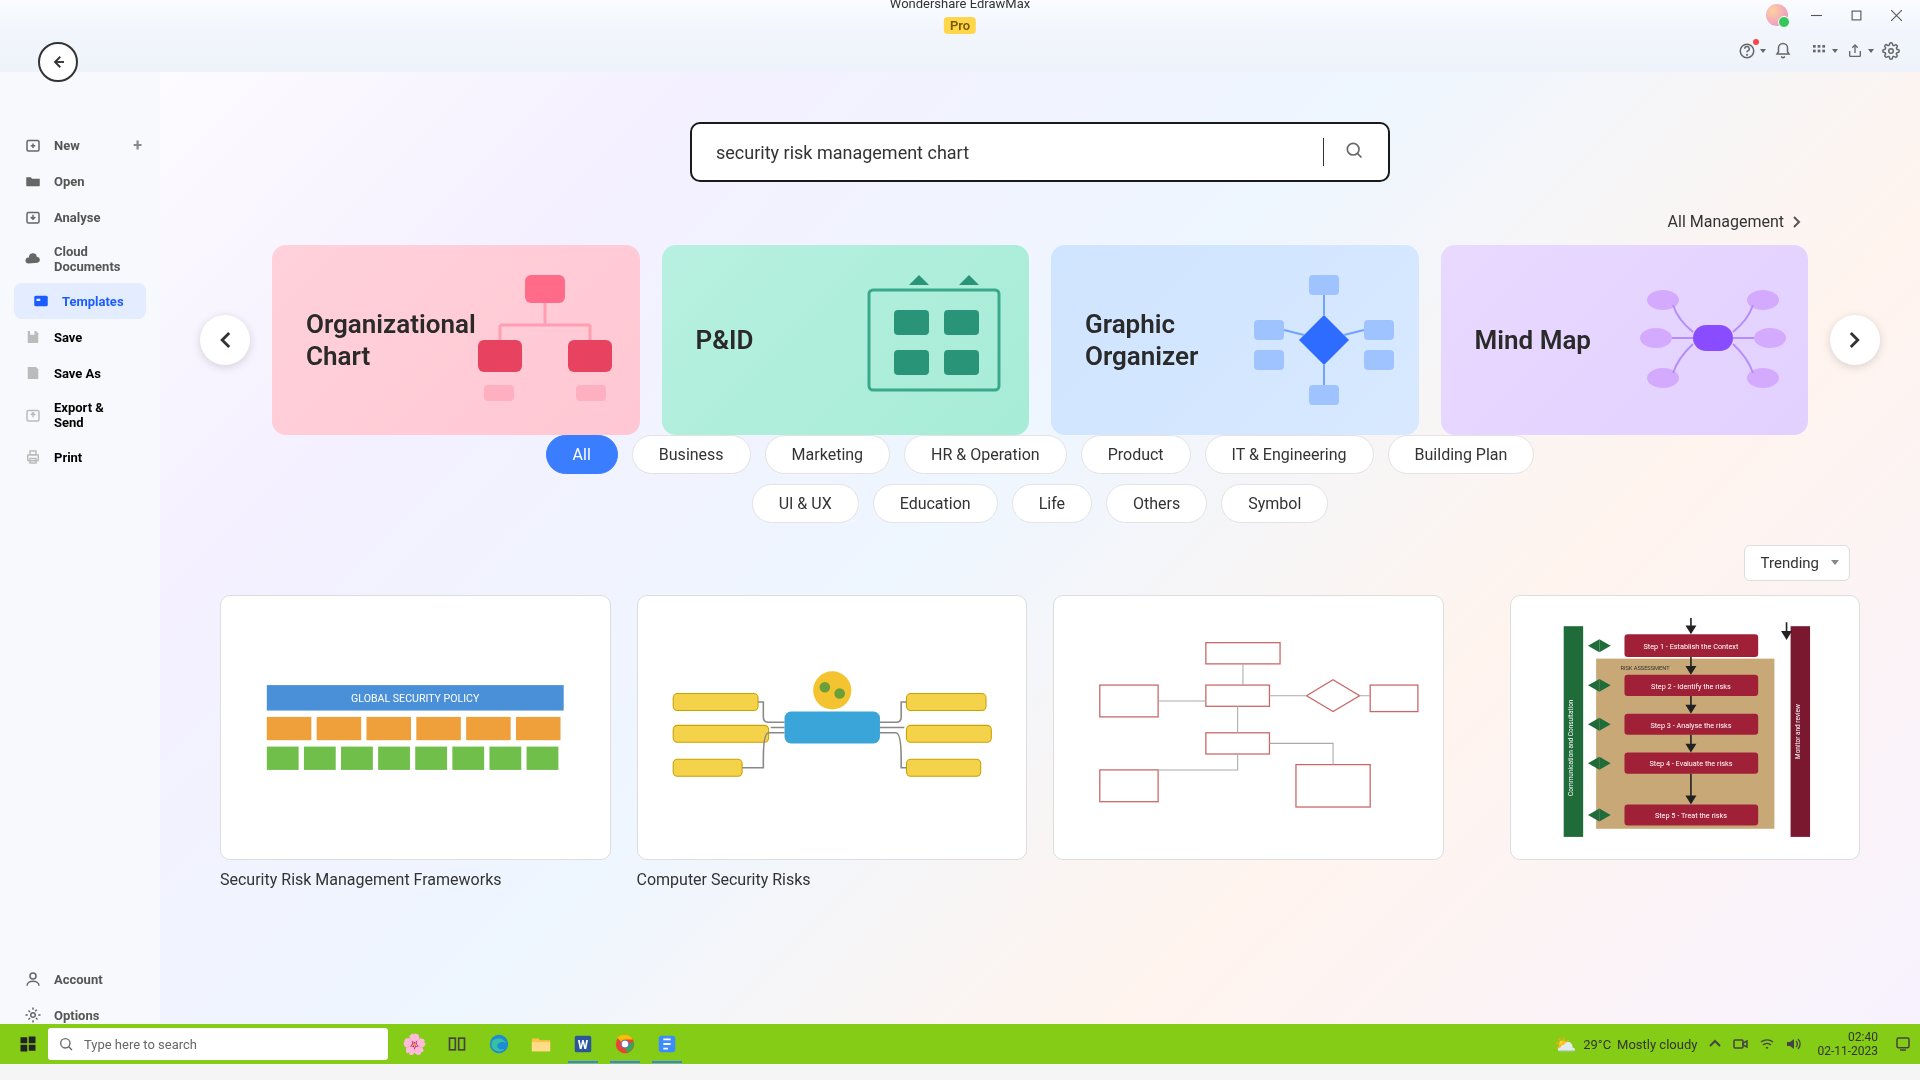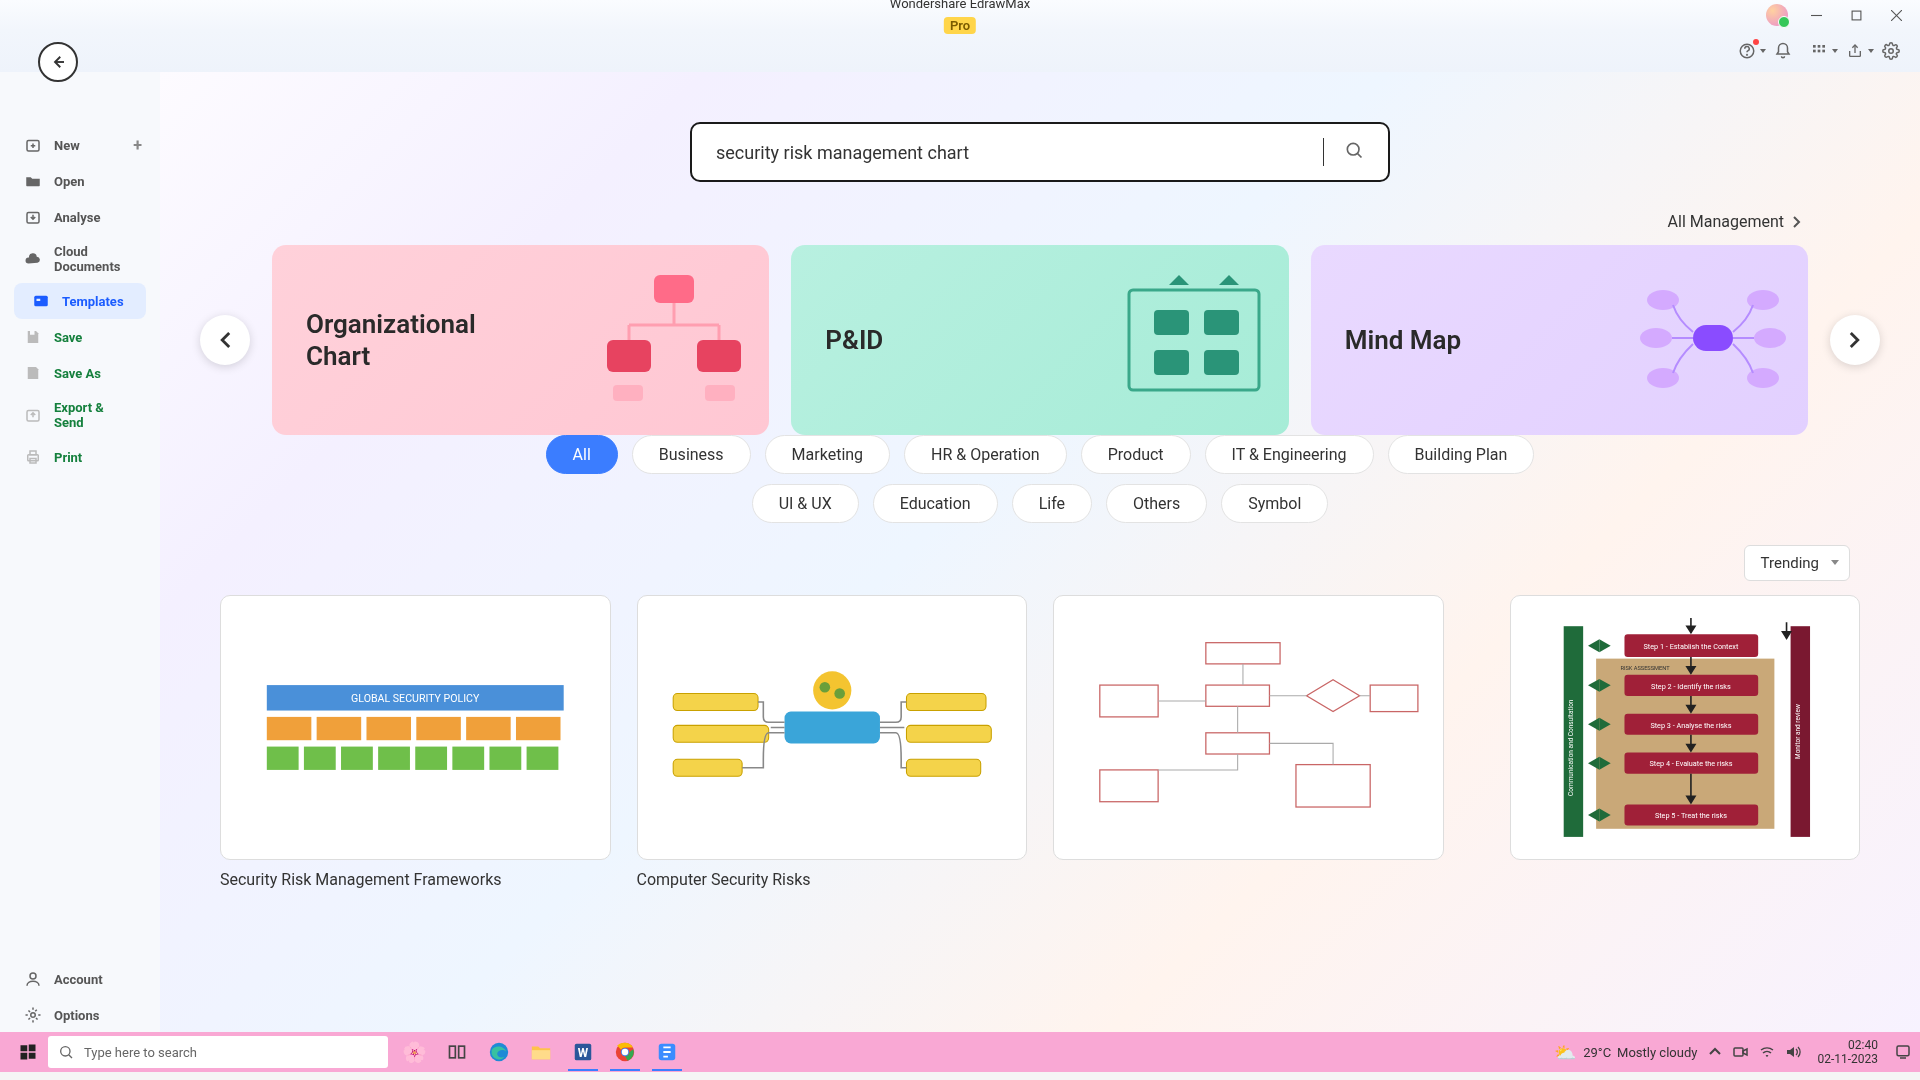--- a/index.html
+++ b/index.html
@@ -24,21 +24,21 @@
 
 
 .back-circle { position:absolute; top:42px; left:38px; width:40px; height:40px; border:2px solid #333; border-radius:50%; display:flex; align-items:center; justify-content:center; z-index:10; background:#fff; }
 .back-circle svg { width:18px; height:18px; }
 
 
 .app-body { display:flex; height: calc(100% - 72px - 40px); }
 .sidebar { width: 160px; background:#f7f9fc; padding-top: 55px; display:flex; flex-direction:column; }
 .side-item { display:flex; align-items:center; gap:12px; padding:9px 24px; font-size:13px; color:#555; position:relative;font-weight:bold; }
 .side-item.active { background:#e3edff; color:#1b5cff; border-radius:8px; margin:0 14px; padding-left:18px;}
-.side-item.disabled { color:#15803d; }
+.side-item.disabled { color:#000000; }
 .side-item .plus { position:absolute; right:18px; color:#888; font-size:16px; }
 .side-icon { width:18px; height:18px; flex-shrink:0; }
 .side-spacer { flex:1; }
 .side-bottom { padding-bottom:7px;text-align:center; }
 
 
 .main { flex:1; background: linear-gradient(135deg, #fdfbff 0%, #f4f0ff 20%, #eef6ff 45%, #fff4ee 70%, #f7f2ff 100%); overflow-y:auto; padding: 30px 60px 40px; position:relative; }
 
 
 .search-wrap { display:flex; justify-content:center; margin-top:20px; }
@@ -78,21 +78,21 @@
 
 .tmpl-grid { display:flex; gap:26px; }
 .tmpl-card { flex:1; display:flex; flex-direction:column;}
 .tmpl-thumb { background:#fff; border:1px solid #ddd; border-radius:10px; height:265px; display:flex; align-items:center; justify-content:center; padding:14px; overflow:hidden;}
 .tmpl-title { font-size:16px; color:#333; margin-top:10px; }
 
 
 .thumb-svg { width:100%; height:100%; }
 
 
-.taskbar { position:absolute; bottom:8px; left:0; right:0; height:40px; background:#f9a8d4; display:flex; align-items:center; padding:0 8px; font-size:13px; color:#333;justify-content:flex-end;}
+.taskbar { position:absolute; bottom:16px; left:0; right:0; height:40px; background:#84cc16; display:flex; align-items:center; padding:0 8px; font-size:13px; color:#333;justify-content:flex-end;}
 .tb-start { width:40px; height:40px; display:flex; align-items:center; justify-content:center;}
 .tb-search { display:flex; align-items:center; background:#fff; height:32px; width:340px; border-radius:3px; padding:0 10px; gap:10px; color:#666;}
 .tb-icons { display:flex; align-items:center; gap:4px; margin-left:8px;}
 .tb-app { width:38px; height:38px; display:flex; align-items:center; justify-content:center; position:relative;}
 .tb-app.active::after { content:''; position:absolute; bottom:0; left:4px; right:4px; height:2px; background:#3b7dff;}
 .tb-spacer { flex:1; }
 .tb-right { display:flex; align-items:center; gap:10px; }
 .tb-weather { display:flex; align-items:center; gap:6px; }
 .tb-tray { display:flex; align-items:center; gap:10px; color:#444;}
 .tb-clock { display:flex; flex-direction:column; align-items:flex-end; font-size:12px; line-height:1.2; margin:0 6px;}
@@ -308,20 +308,36 @@
           <rect x="10" y="20" width="130" height="100" rx="4" fill="none" stroke="#3aa88a" stroke-width="3"></rect>
           <rect x="35" y="40" width="35" height="25" rx="4" fill="#2a9478"></rect>
           <rect x="85" y="40" width="35" height="25" rx="4" fill="#2a9478"></rect>
           <rect x="35" y="80" width="35" height="25" rx="4" fill="#2a9478"></rect>
           <rect x="85" y="80" width="35" height="25" rx="4" fill="#2a9478"></rect>
           <path d="M60 5 l10 10 -20 0 z" fill="#2a9478"></path>
           <path d="M110 5 l10 10 -20 0 z" fill="#2a9478"></path>
         </svg>
       </div>
 
+      <div class="cat-card cat-3">
+        <div class="cat-card-title">Graphic Organizer</div>
+        <svg class="cat-illus" viewBox="0 0 150 140">
+          <polygon points="75,45 100,70 75,95 50,70" fill="#2e6bff"></polygon>
+          <rect x="60" y="5" width="30" height="20" rx="4" fill="#9ec3ff"></rect>
+          <rect x="60" y="115" width="30" height="20" rx="4" fill="#9ec3ff"></rect>
+          <rect x="5" y="50" width="30" height="20" rx="4" fill="#9ec3ff"></rect>
+          <rect x="115" y="50" width="30" height="20" rx="4" fill="#9ec3ff"></rect>
+          <rect x="5" y="80" width="30" height="20" rx="4" fill="#9ec3ff"></rect>
+          <rect x="115" y="80" width="30" height="20" rx="4" fill="#9ec3ff"></rect>
+          <line x1="75" y1="25" x2="75" y2="45" stroke="#6fa3ff" stroke-width="2"></line>
+          <line x1="75" y1="95" x2="75" y2="115" stroke="#6fa3ff" stroke-width="2"></line>
+          <line x1="35" y1="60" x2="55" y2="65" stroke="#6fa3ff" stroke-width="2"></line>
+          <line x1="115" y1="60" x2="95" y2="65" stroke="#6fa3ff" stroke-width="2"></line>
+        </svg>
+      </div>
 
       <div class="cat-card cat-4">
         <div class="cat-card-title">Mind Map</div>
         <svg class="cat-illus" viewBox="0 0 150 140">
           <rect x="55" y="55" width="40" height="26" rx="13" fill="#8a4cff"></rect>
           <ellipse cx="25" cy="30" rx="16" ry="10" fill="#d4aaff"></ellipse>
           <ellipse cx="125" cy="30" rx="16" ry="10" fill="#d4aaff"></ellipse>
           <ellipse cx="18" cy="68" rx="16" ry="10" fill="#d4aaff"></ellipse>
           <ellipse cx="132" cy="68" rx="16" ry="10" fill="#d4aaff"></ellipse>
           <ellipse cx="25" cy="108" rx="16" ry="10" fill="#d4aaff"></ellipse>

